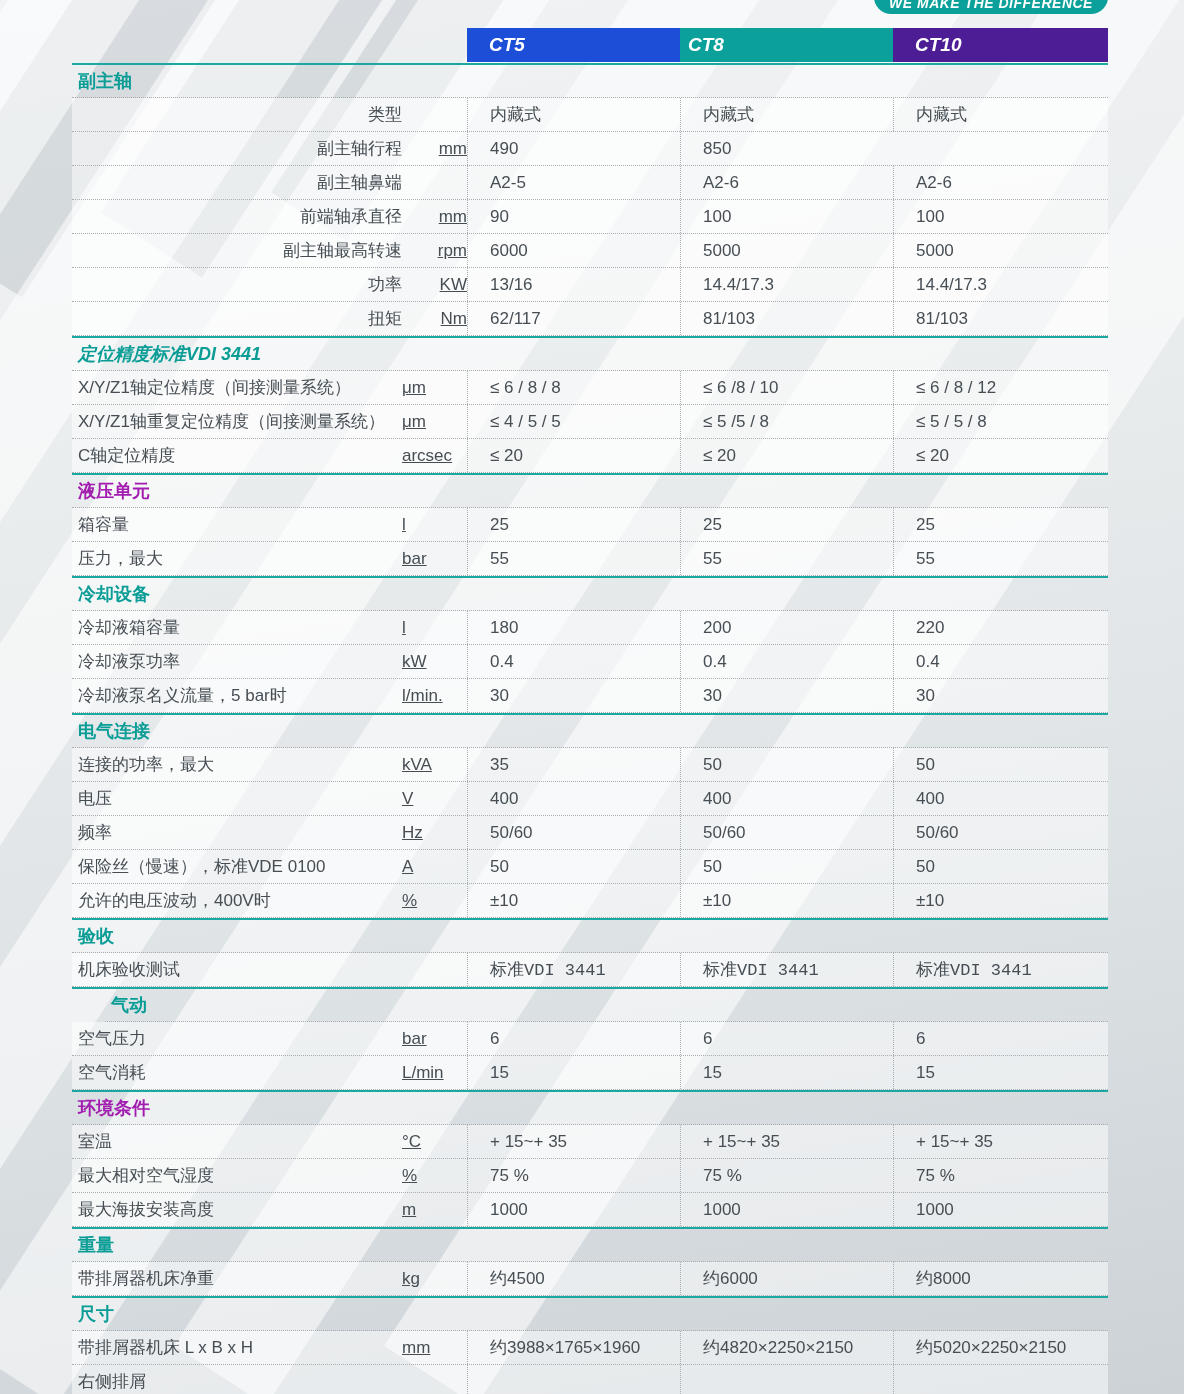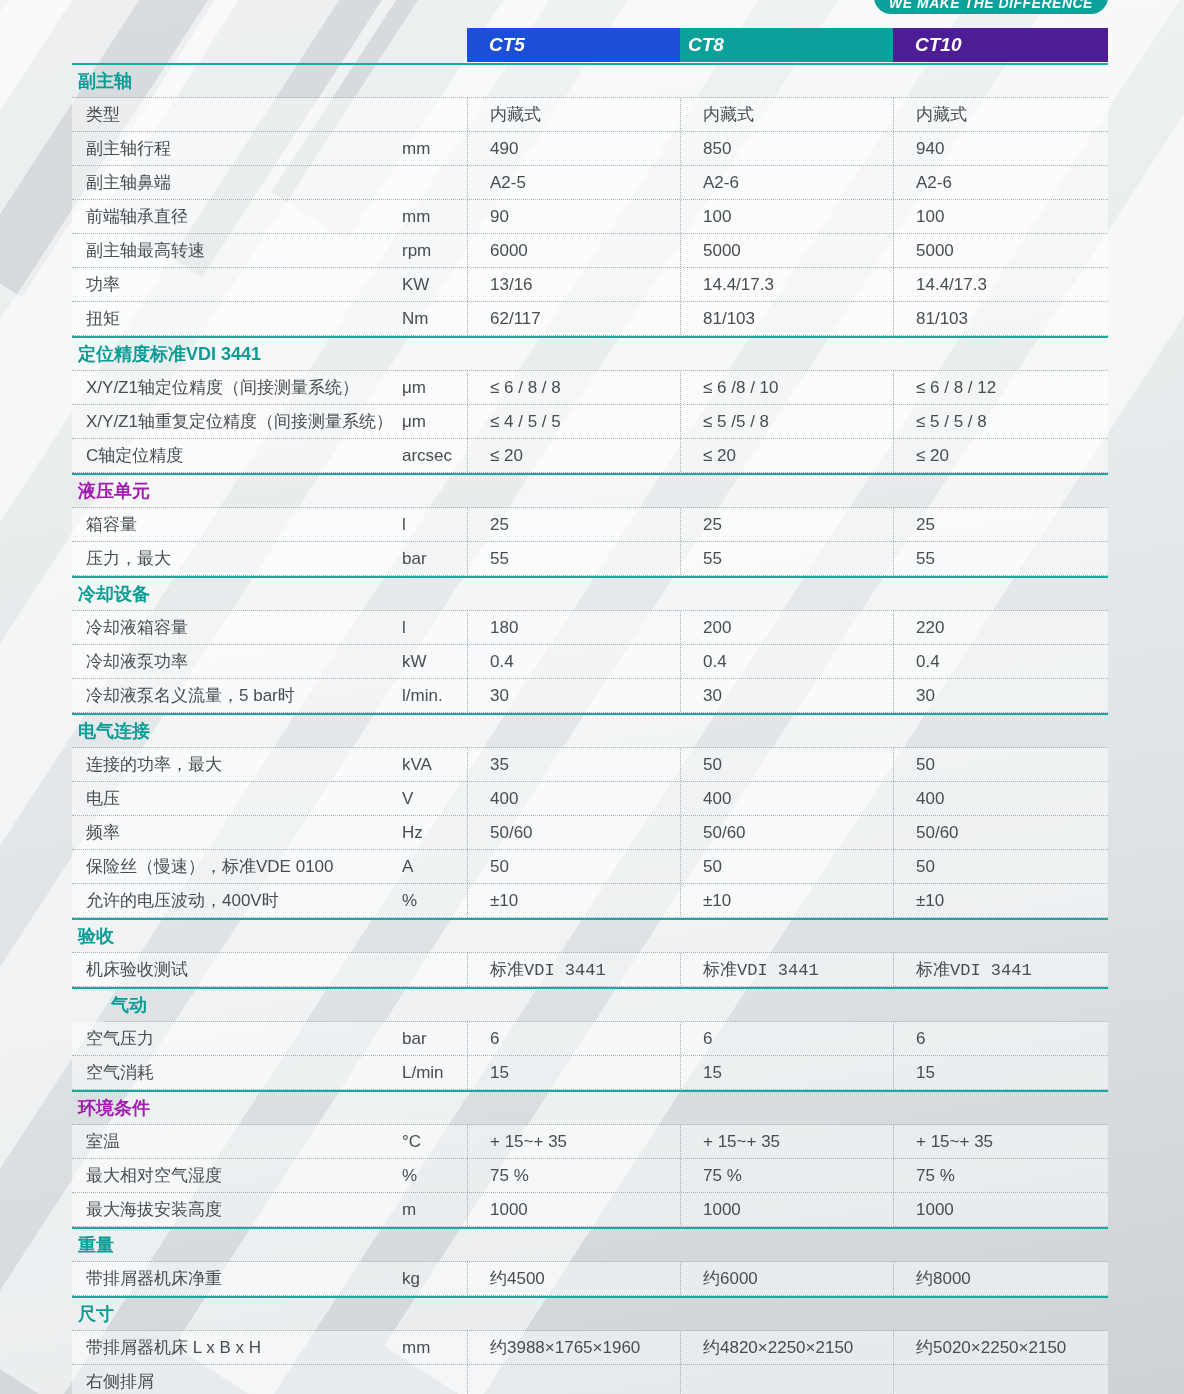--- a/index.html
+++ b/index.html
@@ -39,22 +39,22 @@
   }
   .section{border-bottom:2px solid transparent;}
 
   .row{
     display:grid;grid-template-columns:330px 65px 213px 213px 215px;
     height:34px;align-items:center;box-sizing:border-box;
     border-bottom:1px dotted #a9aeb3;
     background:rgba(255,255,255,0.5);
     font-size:17px;color:#464e54;
   }
-  .row .lbl{padding-left:14px;white-space:nowrap;overflow:visible;}
-  .row .unit{white-space:nowrap;}
+  .row .lbl{padding-left:6px;white-space:nowrap;overflow:visible;}
+  .row .unit{white-space:nowrap;text-decoration:underline;}
   .row .val{padding-left:22px;border-left:1px dotted #a9aeb3;align-self:stretch;display:flex;align-items:center;white-space:nowrap;}
 </style>
 </head>
 <body>
 
 <div class="bg-stripes">
   <div class="stripe dark" style="left:150px;top:-120px;"></div>
   <div class="stripe dark" style="left:330px;top:-140px;"></div>
   <div class="stripe dark" style="left:500px;top:-160px;width:90px;"></div>
   <div class="stripe light" style="left:260px;top:-80px;"></div>
@@ -73,35 +73,34 @@
   </div>
 
   <div class="spec-table">
     <div class="thead">
       <div class="th" id="th-0" style="background: #1d4ed8;">CT5</div>
       <div class="th" id="th-1" style="background: rgb(11, 161, 154); padding-left: 8px;">CT8</div>
       <div class="th" id="th-2" style="background: #4c1d95;">CT10</div>
     </div>
     <div class="head-rule" id="head-rule" style="background: rgb(26, 168, 161);"></div>
     <div id="tbody">
-        <div class="section" style="border-bottom-color: rgb(26, 168, 161);">
+        <div class="section" style="border-bottom-color: rgb(26, 168, 161); text-align: right;">
           <div class="section-title" style="color: rgb(10, 157, 150);">副主轴</div>
           <div class="row">
             <div class="lbl">类型</div>
             <div class="unit"></div>
             <div class="val">内藏式</div>
             <div class="val">内藏式</div>
             <div class="val">内藏式</div>
           </div>
           <div class="row">
             <div class="lbl">副主轴行程</div>
             <div class="unit">mm</div>
             <div class="val">490</div>
             <div class="val">850</div>
-            <div class="val">940</div>
           </div>
           <div class="row">
             <div class="lbl">副主轴鼻端</div>
             <div class="unit"></div>
             <div class="val">A2-5</div>
             <div class="val">A2-6</div>
             <div class="val">A2-6</div>
           </div>
           <div class="row">
             <div class="lbl">前端轴承直径</div>
@@ -126,21 +125,21 @@
           </div>
           <div class="row">
             <div class="lbl">扭矩</div>
             <div class="unit">Nm</div>
             <div class="val">62/117</div>
             <div class="val">81/103</div>
             <div class="val">81/103</div>
           </div>
         </div>
         <div class="section" style="border-bottom-color: rgb(26, 168, 161);">
-          <div class="section-title" style="color: rgb(10, 157, 150);">定位精度标准VDI 3441</div>
+          <div class="section-title" style="color: rgb(10, 157, 150); font-style: italic;">定位精度标准VDI 3441</div>
           <div class="row">
             <div class="lbl">X/Y/Z1轴定位精度（间接测量系统）</div>
             <div class="unit">μm</div>
             <div class="val">≤ 6 / 8 / 8</div>
             <div class="val">≤ 6 /8 / 10</div>
             <div class="val">≤ 6 / 8 / 12</div>
           </div>
           <div class="row">
             <div class="lbl">X/Y/Z1轴重复定位精度（间接测量系统）</div>
             <div class="unit">μm</div>

